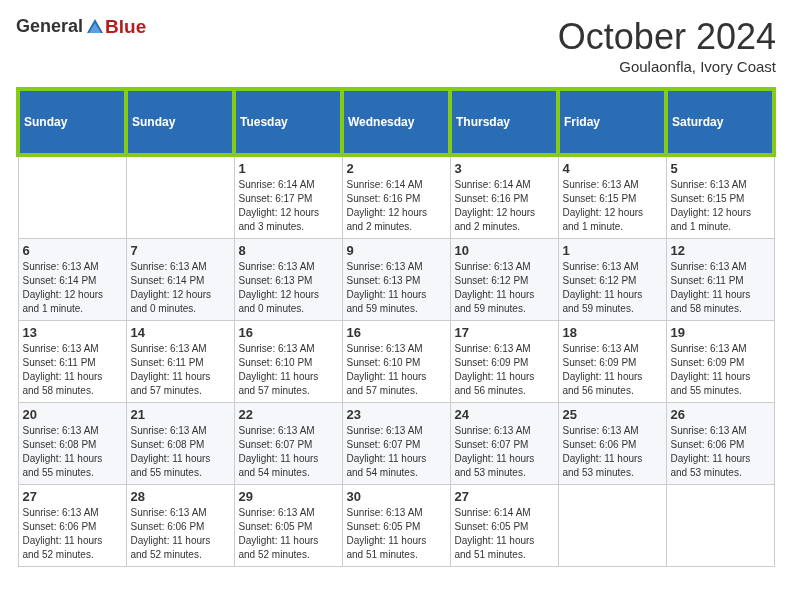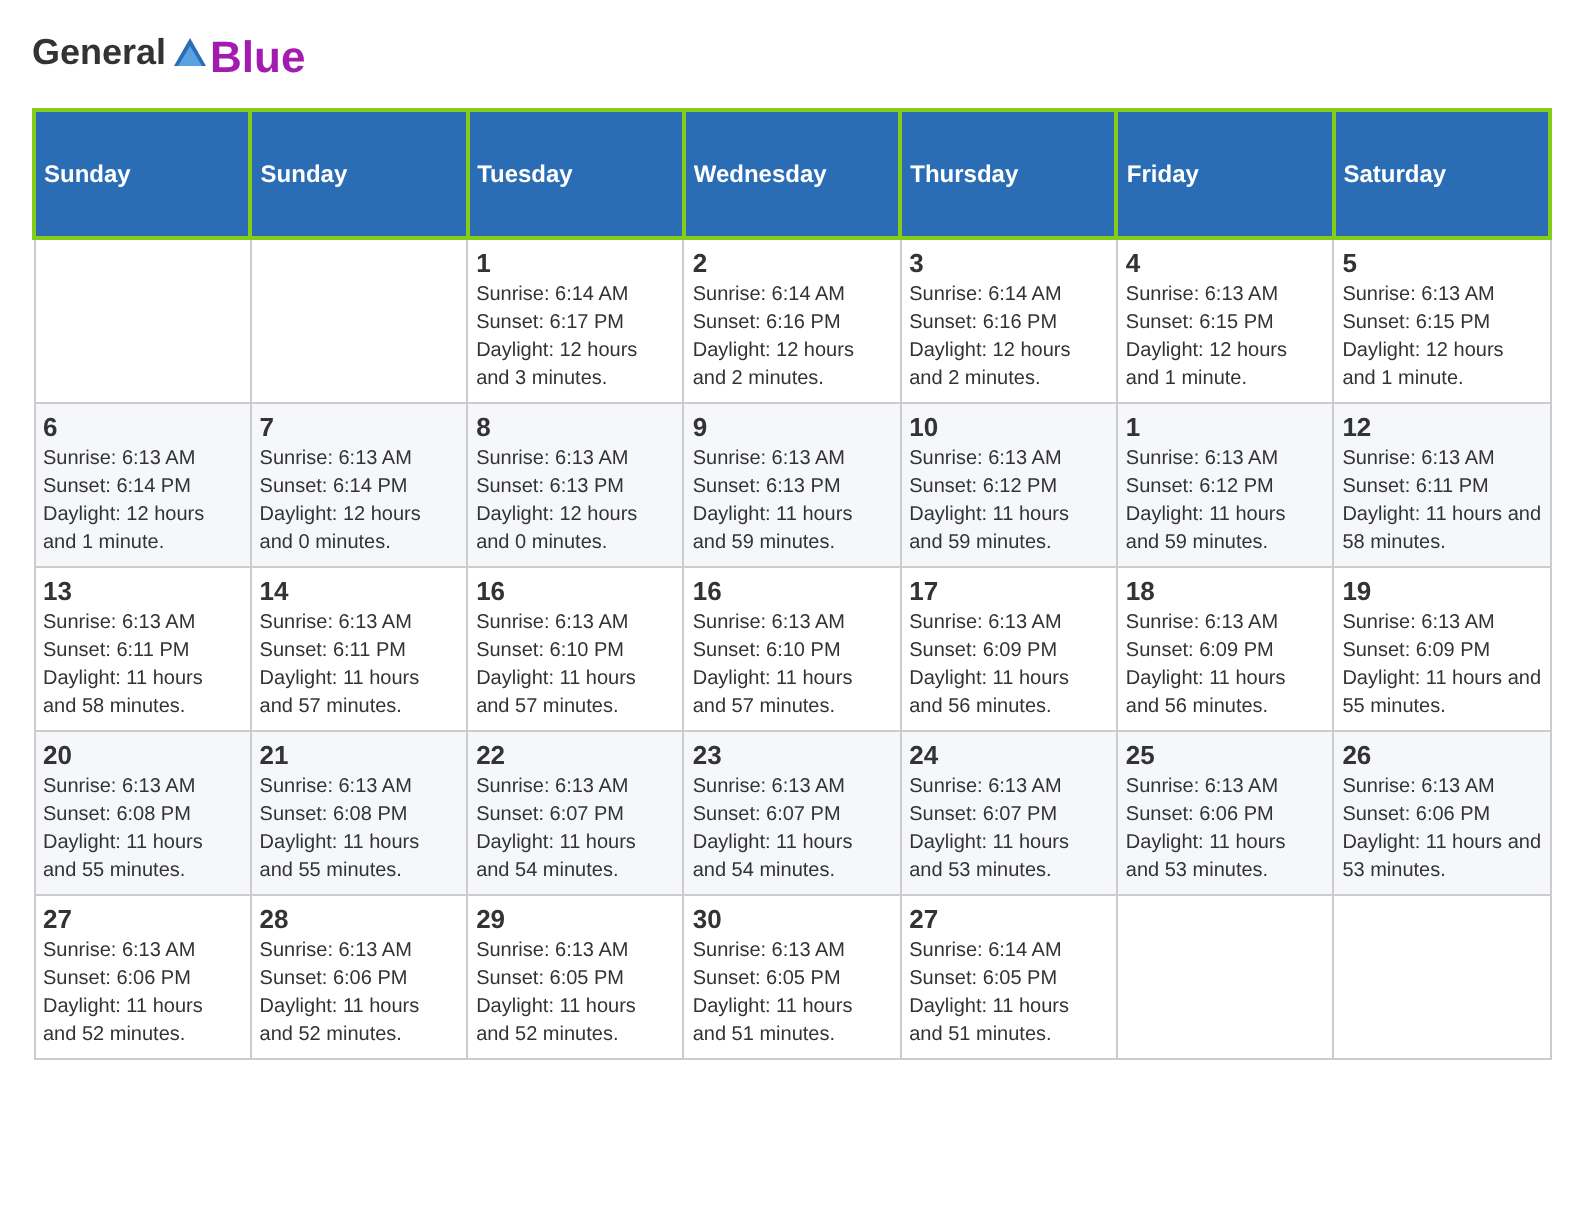--- a/index.html
+++ b/index.html
@@ -24,23 +24,23 @@
     .logo-text {
       display: flex;
       align-items: center;
     }
     .logo-general {
       font-size: 18px;
       font-weight: bold;
       color: #333;
     }
     .logo-blue {
-      font-size: 22px;
-      font-weight: bold;
-      color: #a21caf;
+      font-size: 19px;
+      font-weight: bold;
+      color: #b91c1c;
     }
     .logo-icon {
       width: 20px;
       height: 20px;
       margin-left: 2px;
     }
     .title-section {
       text-align: right;
     }
     .month-title {
@@ -57,21 +57,21 @@
       border-collapse: collapse;
       font-size: 10.5px;
     }
     .calendar th {
       background: #2a6db5;
       color: #fff;
       padding: 24px 4px;
       text-align: left;
       font-size: 12px;
       font-weight: bold;
-      border: 2px solid #84cc16;
+      border: 4px solid #84cc16;
     }
     .calendar td {
       border: 1px solid #ccc;
       vertical-align: top;
       padding: 4px;
       width: calc(100%/7);
       min-height: 80px;
     }
     .day-number {
       font-size: 13px;
@@ -104,20 +104,24 @@
   <div class="logo">
     <div class="logo-text">
       <span class="logo-general">General</span>
       <svg class="logo-icon" viewBox="0 0 20 20">
         <polygon points="10,2 18,16 2,16" fill="#2a6db5"></polygon>
         <polygon points="10,6 16,16 4,16" fill="#5ba0e0"></polygon>
       </svg>
     </div>
     <span class="logo-blue">Blue</span>
   </div>
+  <div class="title-section">
+    <div class="month-title">October 2024</div>
+    <div class="subtitle">Goulaonfla, Ivory Coast</div>
+  </div>
 </div>
 
 <table class="calendar">
   <thead>
     <tr>
 
     <th>Sunday</th>
         <th>Sunday</th>
         <th>Tuesday</th>
         <th>Wednesday</th>

